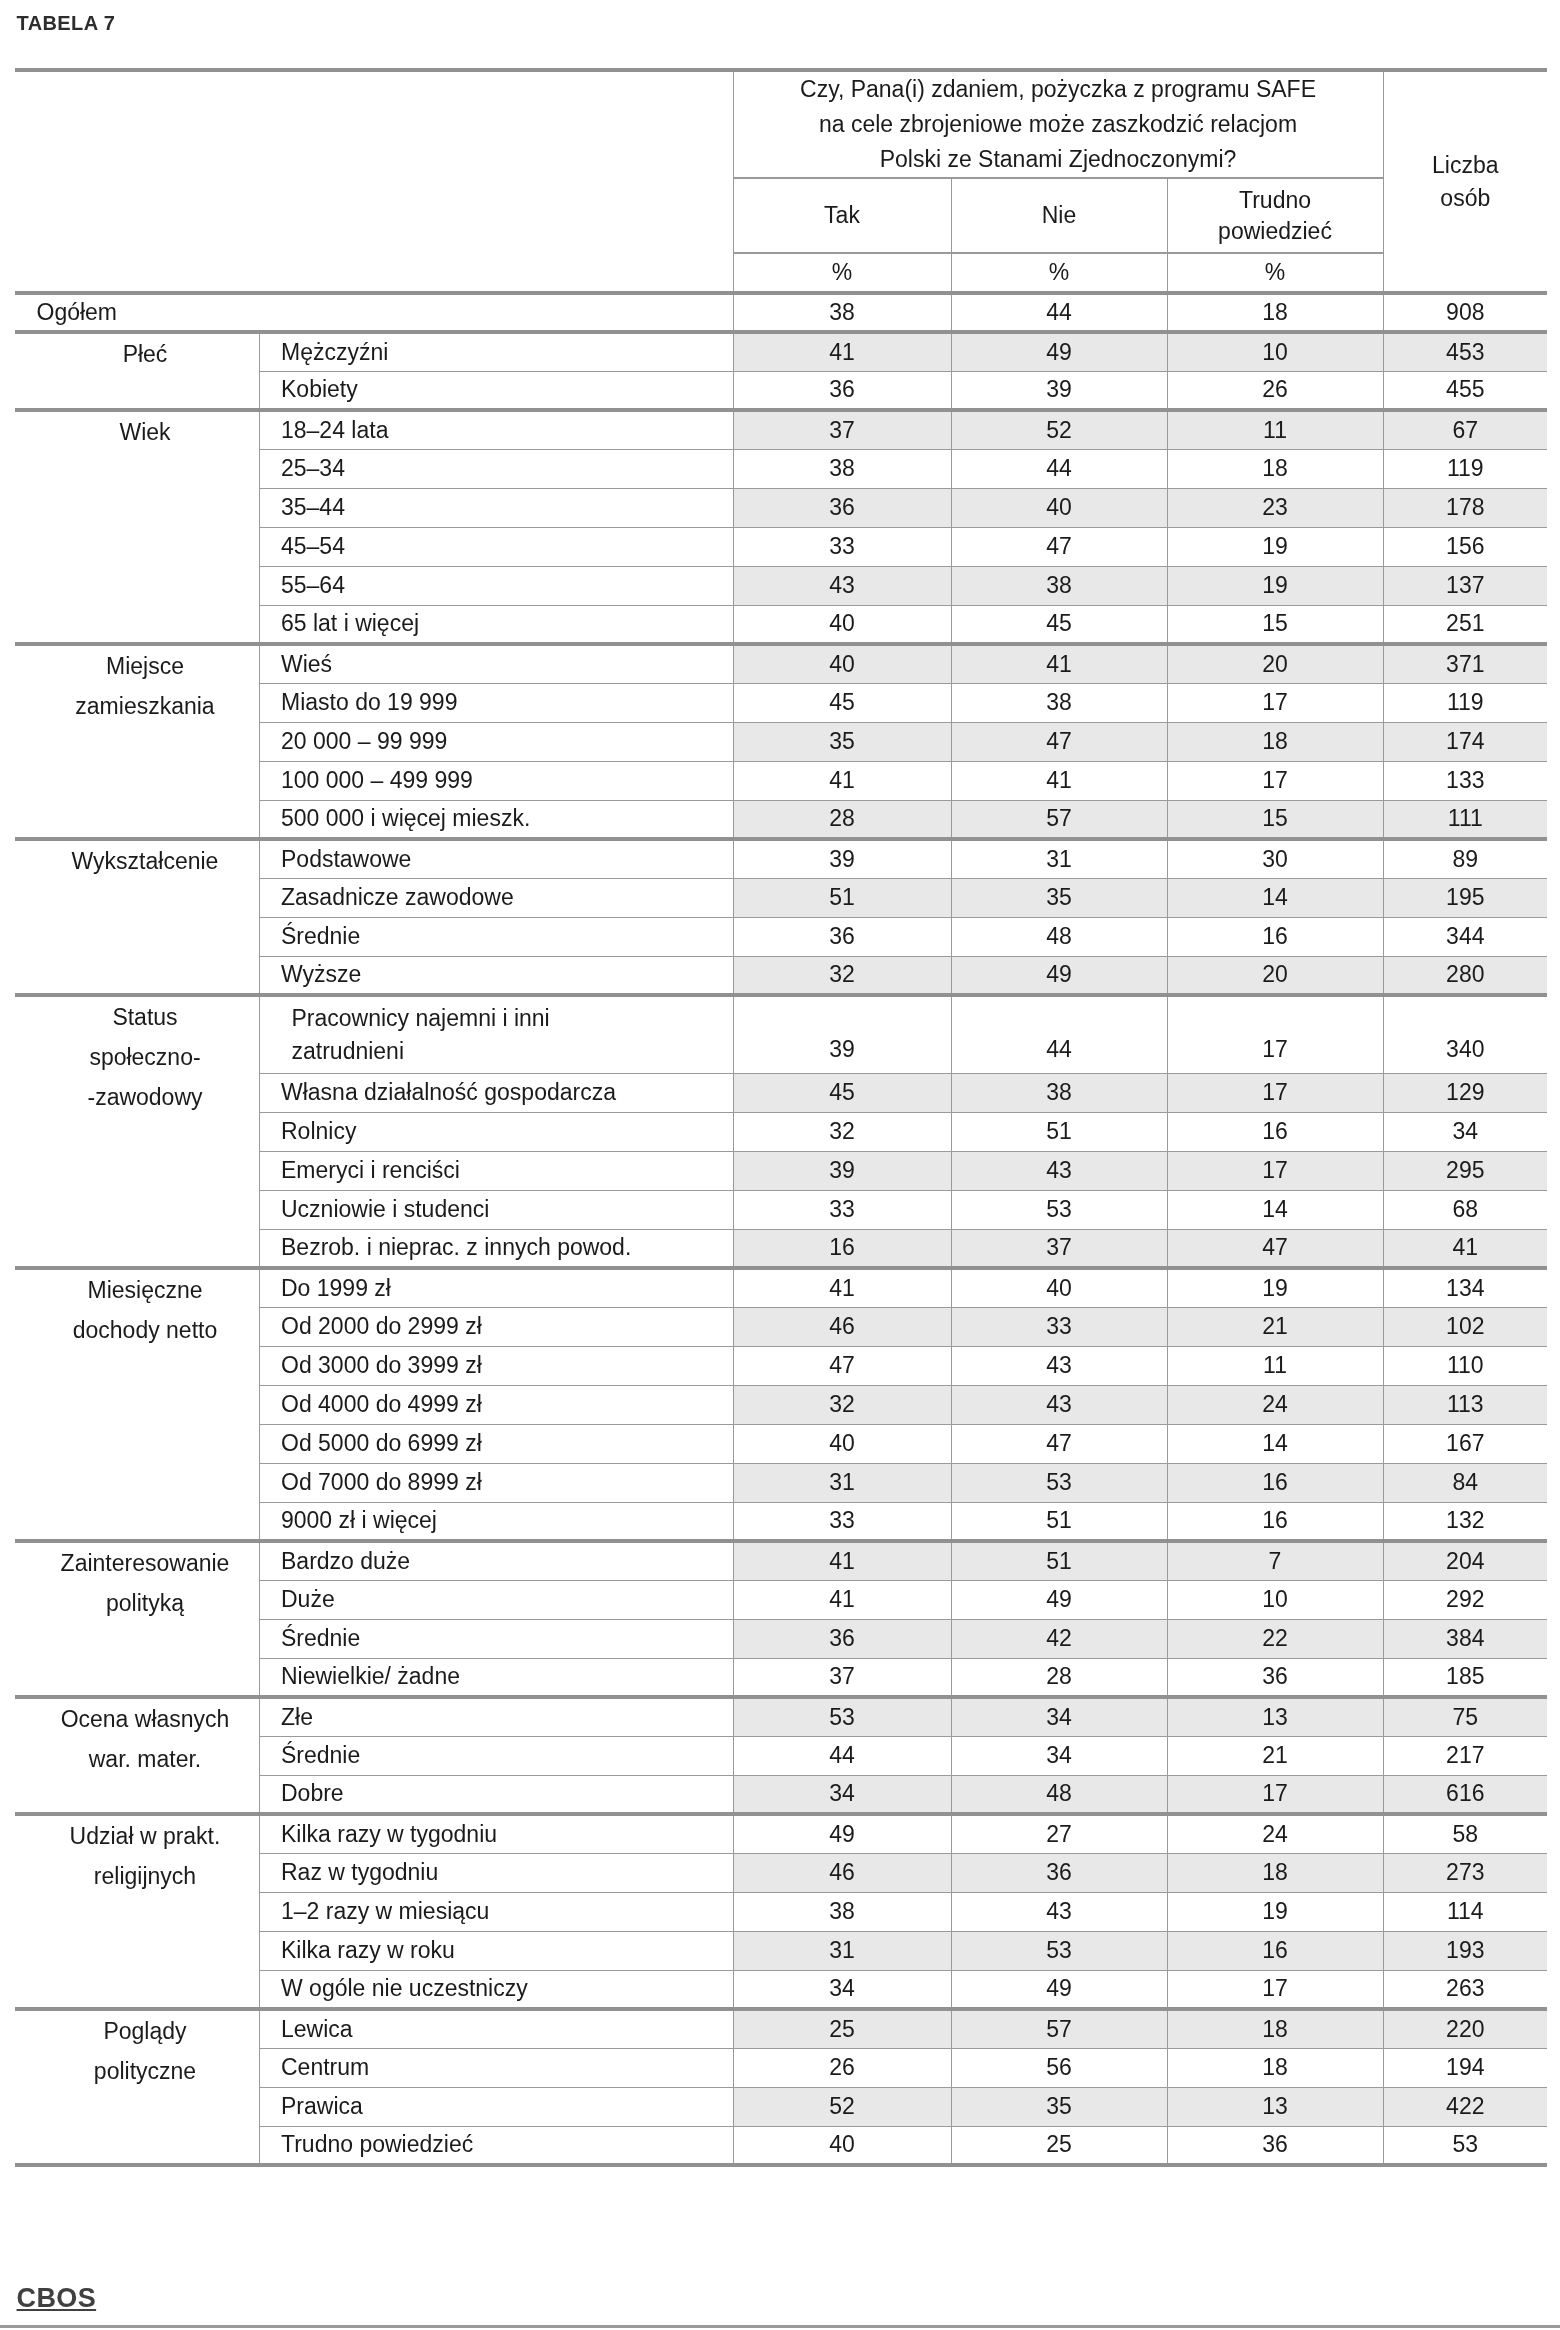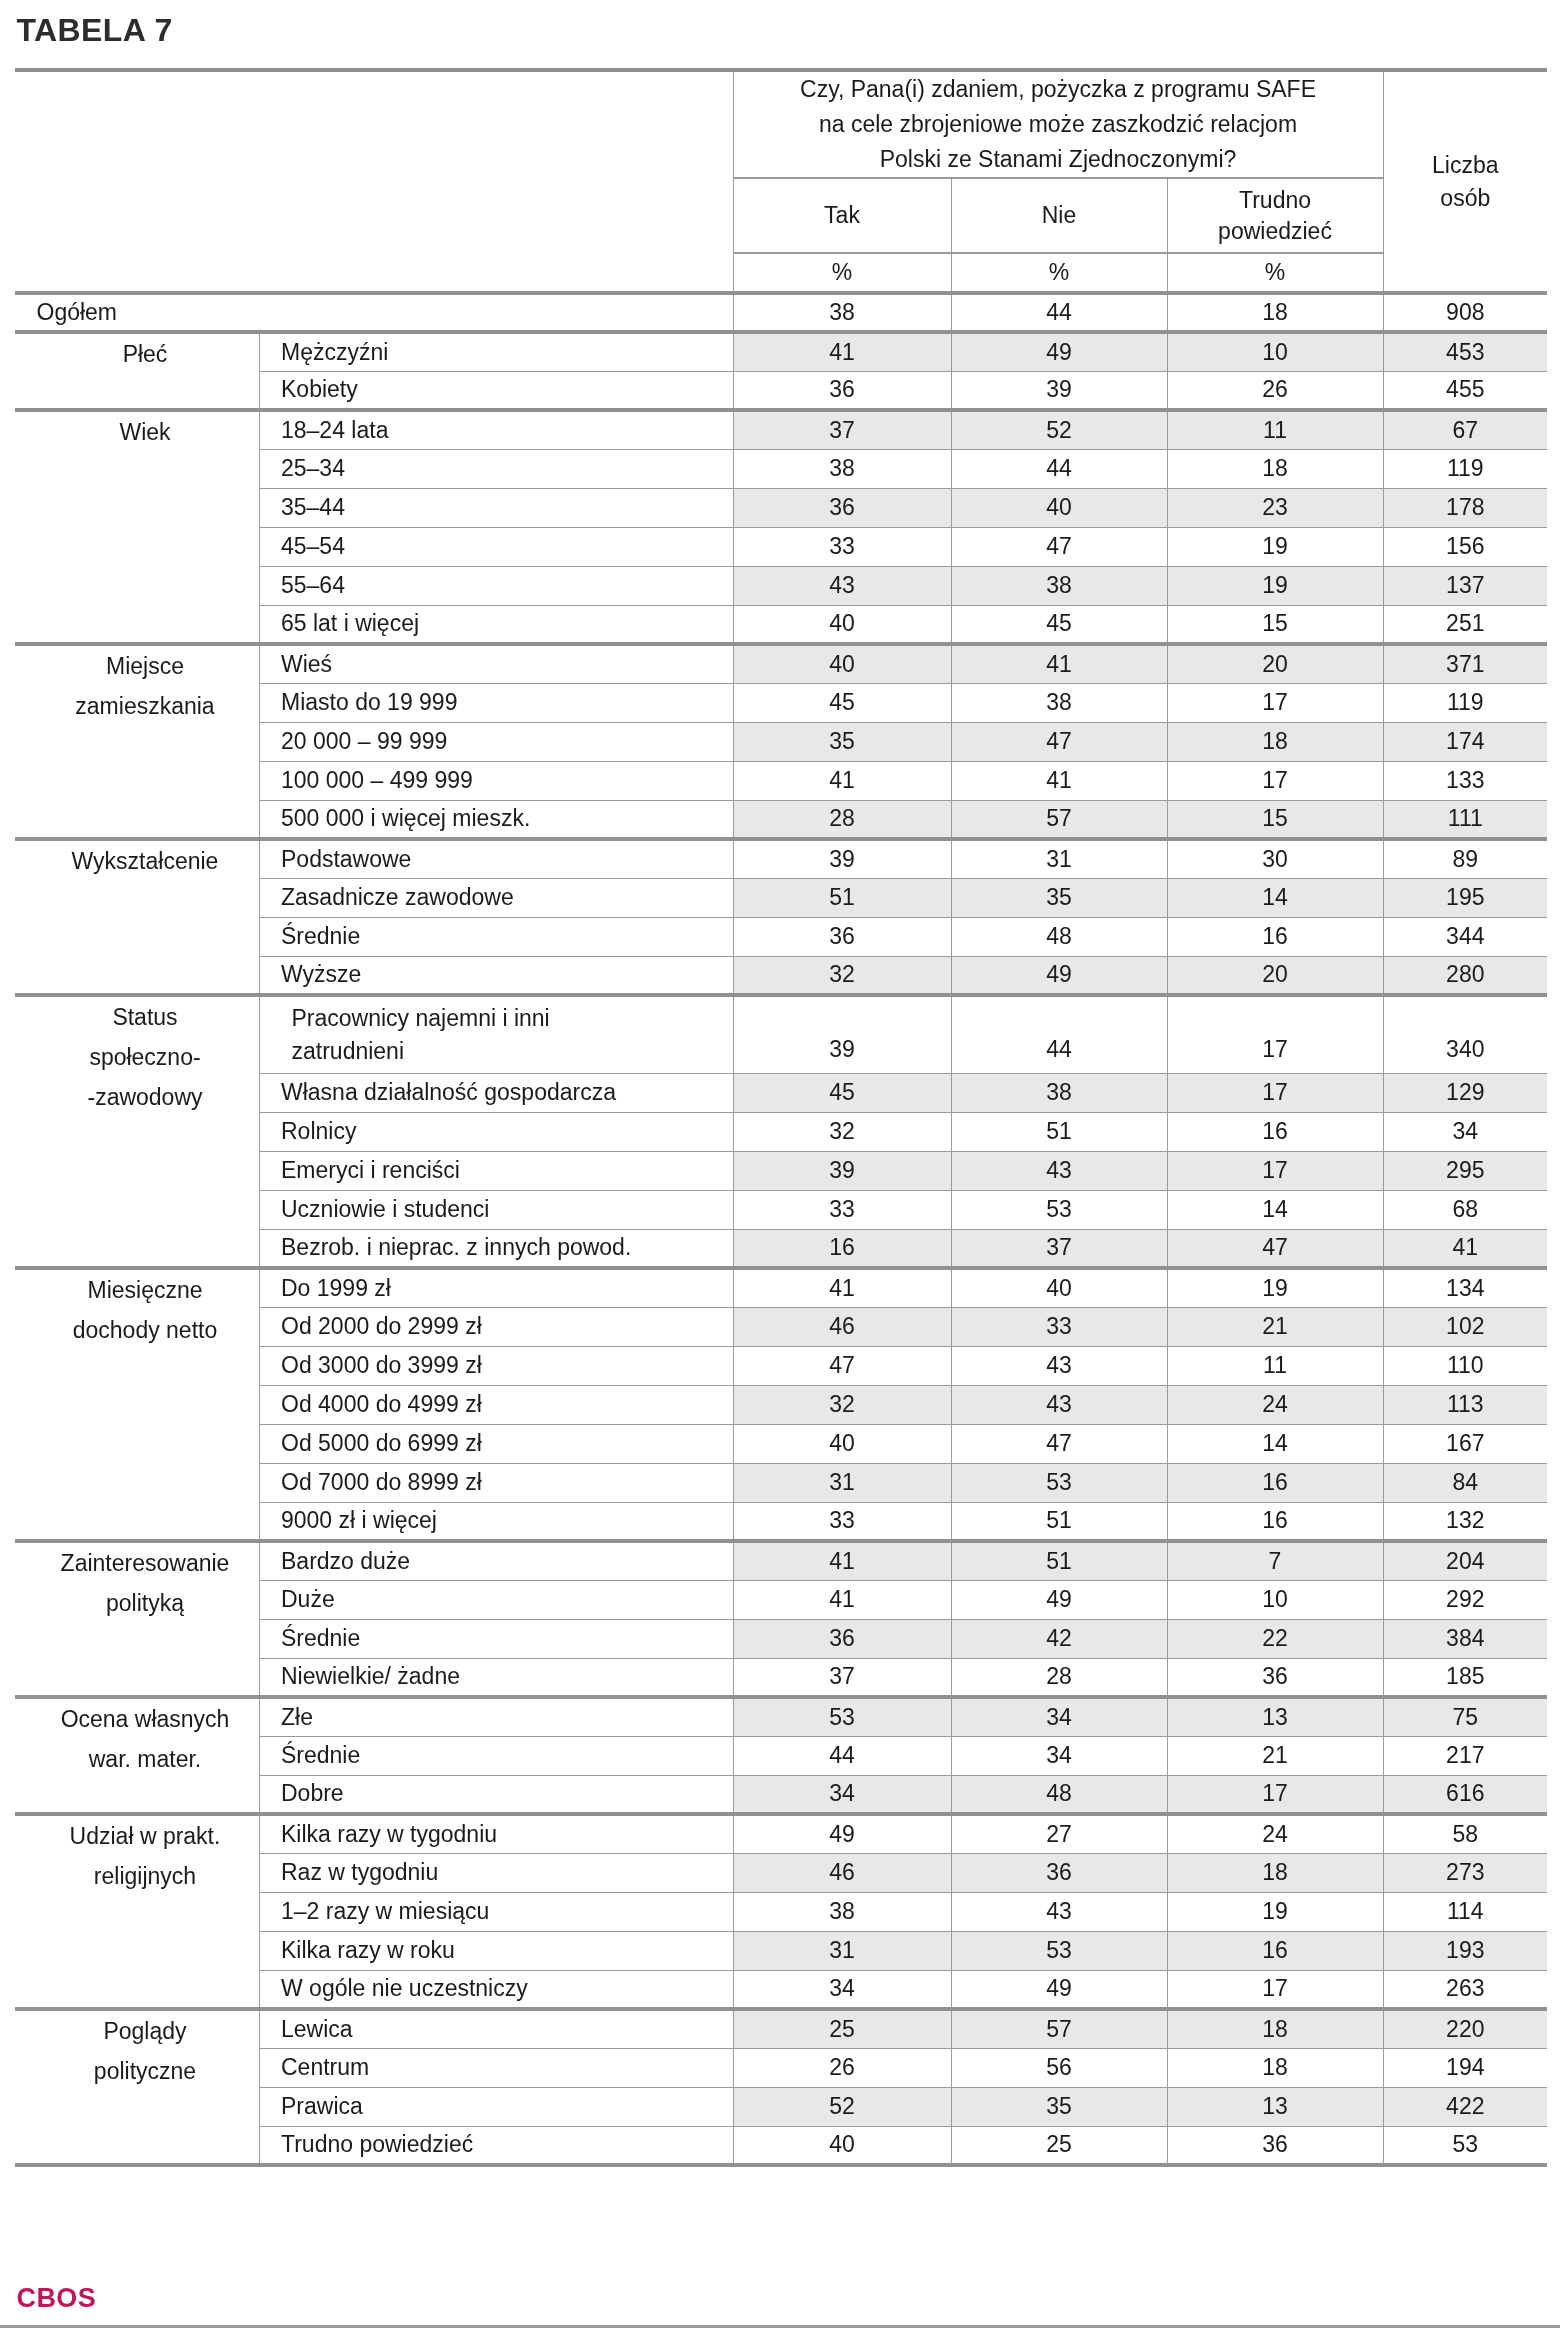--- a/index.html
+++ b/index.html
@@ -3,21 +3,21 @@
 <meta charset="utf-8">
 <style>
   * { margin:0; padding:0; box-sizing:border-box; }
   html,body { background:#ffffff; }
   body {
     width:1561px; height:2330px; position:relative; overflow:hidden;
     font-family:"Liberation Sans", sans-serif; color:#1b1b1b;
   }
   .page-title {
     position:absolute; left:16.5px; top:11.6px;
-    font-size:32px; font-weight:bold; color:#2d2d2d; letter-spacing:0.4px;text-align:right;
+    font-size:20px; font-weight:bold; color:#2d2d2d; letter-spacing:0.4px;text-align:right;
   }
   table.survey {
     position:absolute; left:15px; top:68px; width:1532px;
     border-collapse:collapse; table-layout:fixed;
     font-size:23px; color:#1b1b1b;
   }
   
   thead td { text-align:center; vertical-align:middle; background:#fff; }
   .h-empty {
     border-top:4.1px solid #919191;
@@ -62,22 +62,23 @@
   }
   td.data { text-align:center; border-right:1.7px solid #9a9a9a; }
   td.data.last { border-right:none; }
   tr.shaded td.data { background:#e8e8e8; }
   tr.tall-row td { height:78px; }
   tr.tall-row td.row-label { line-height:33px;padding-left:32px; }
   tr.tall-row td.data { vertical-align:bottom; padding-bottom:10px; }
   
   .brand {
     position:absolute; left:16.5px; top:2283px;
-    font-size:27px; font-weight:bold; color:#be185d;
+    font-size:27px; font-weight:bold; color:#404040;
     letter-spacing:0.4px;
+    text-decoration:underline;
   }
   .bottom-rule {
     position:absolute; left:0; top:2325px; width:1561px; height:2.5px;
     background:#9a9a9a;
   }
 </style>
 </head>
 <body>
 
 <div class="page-title">TABELA 7</div>

